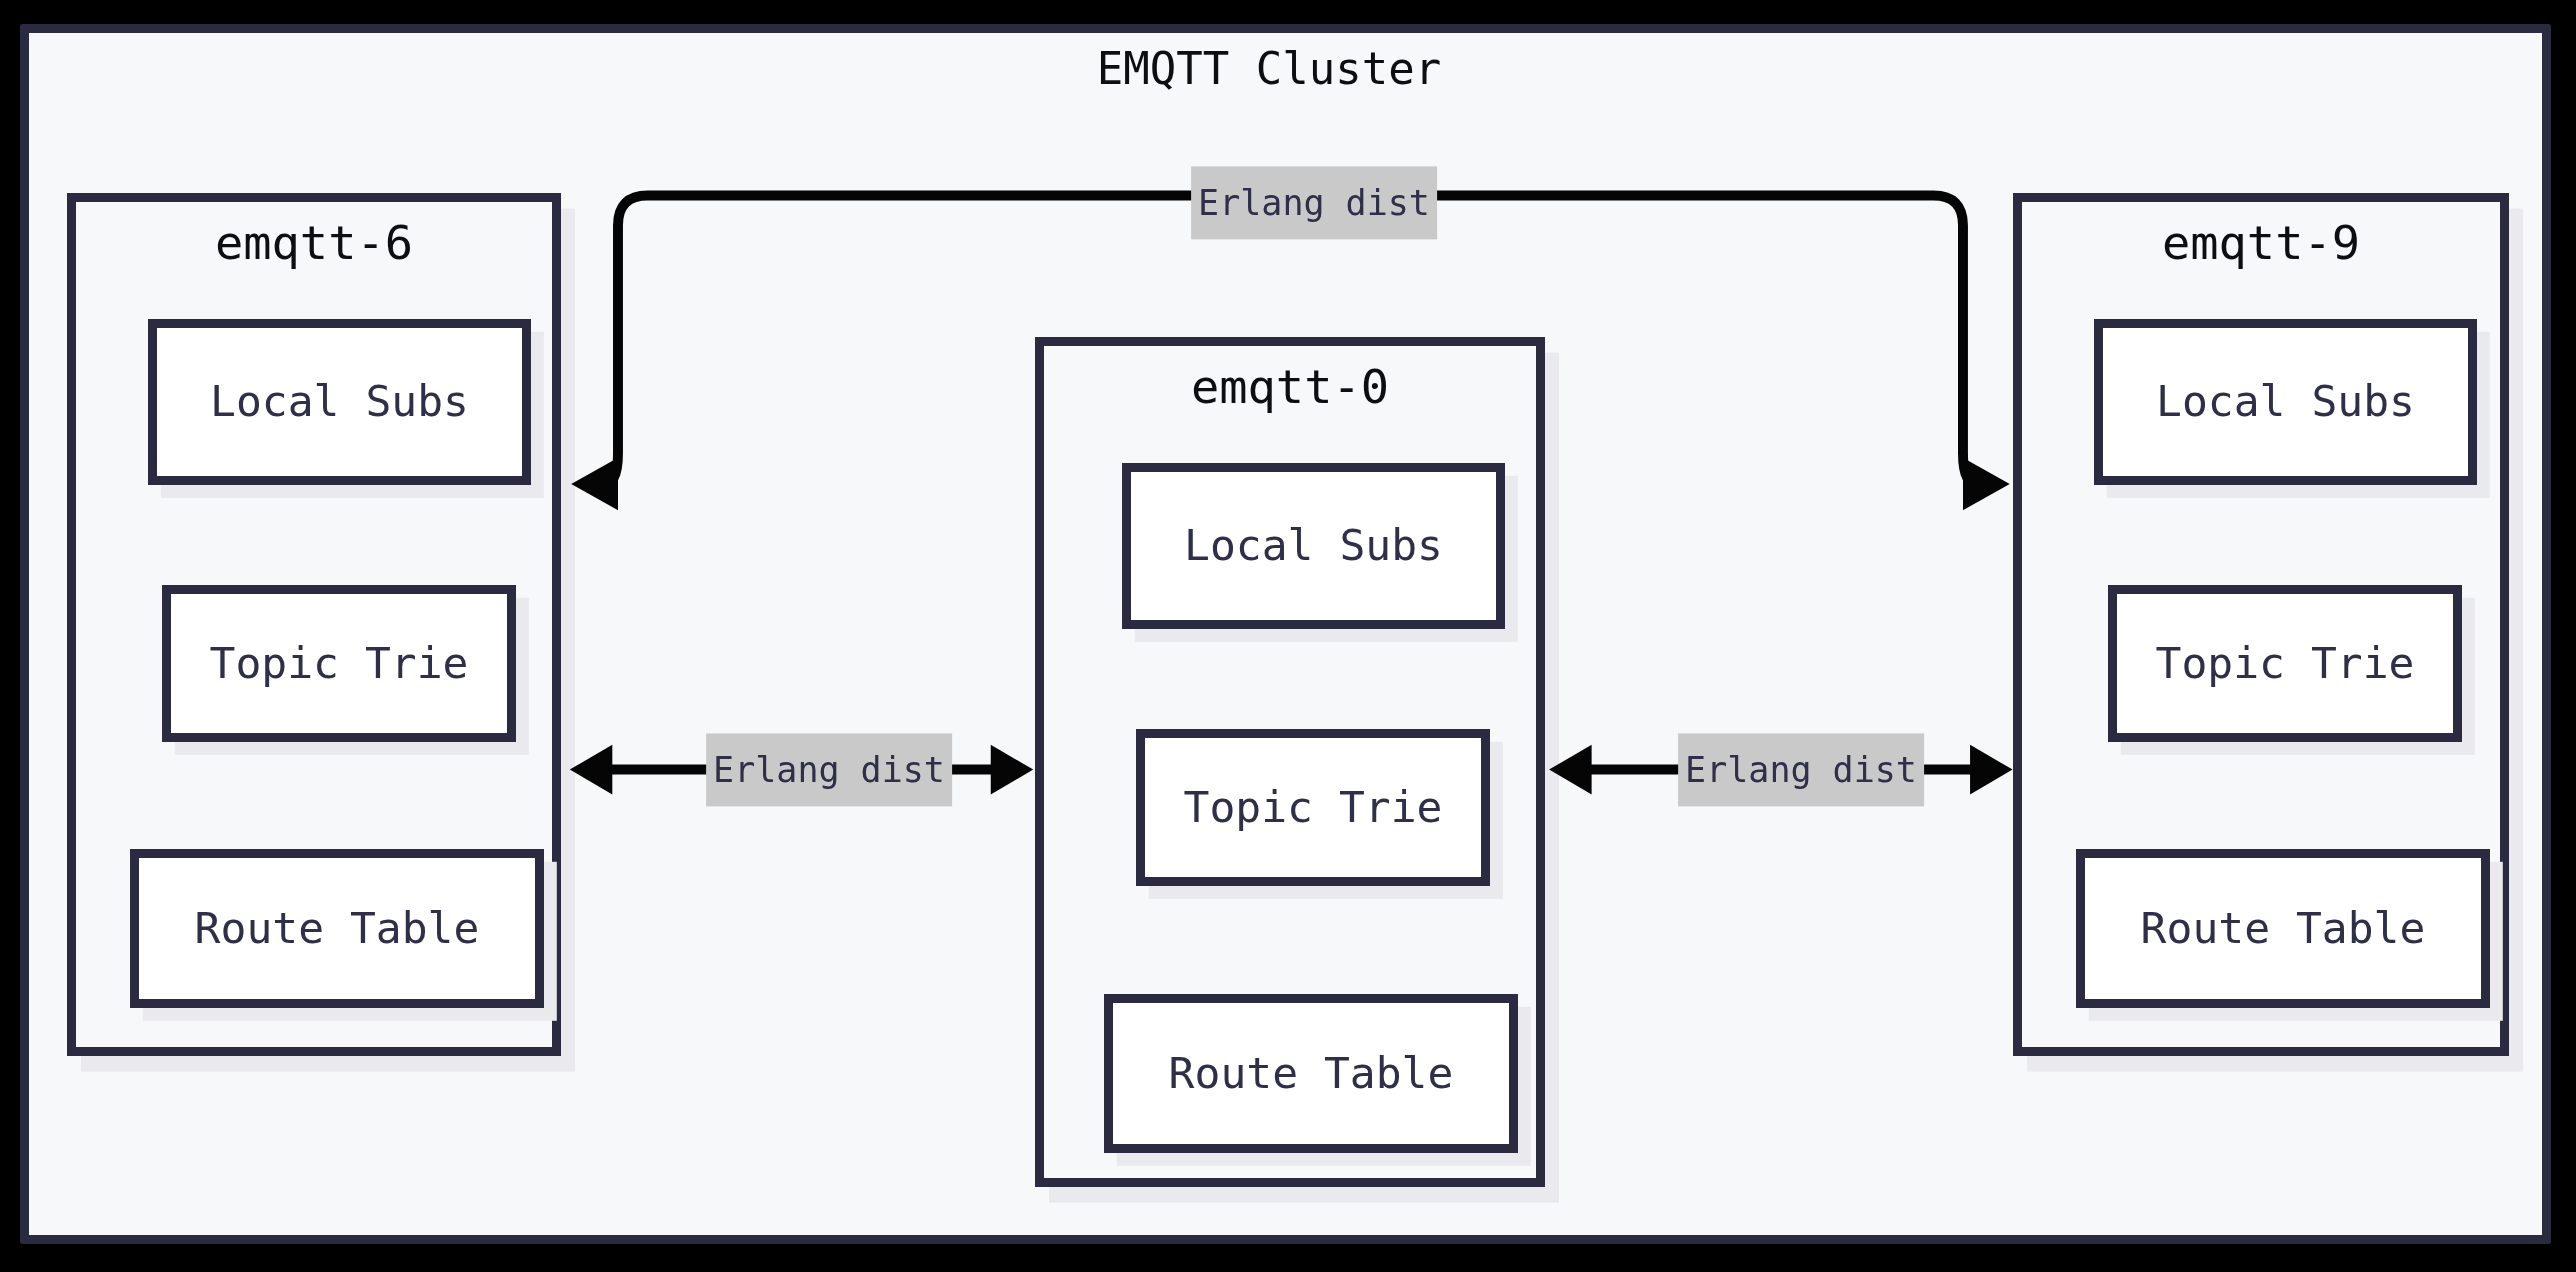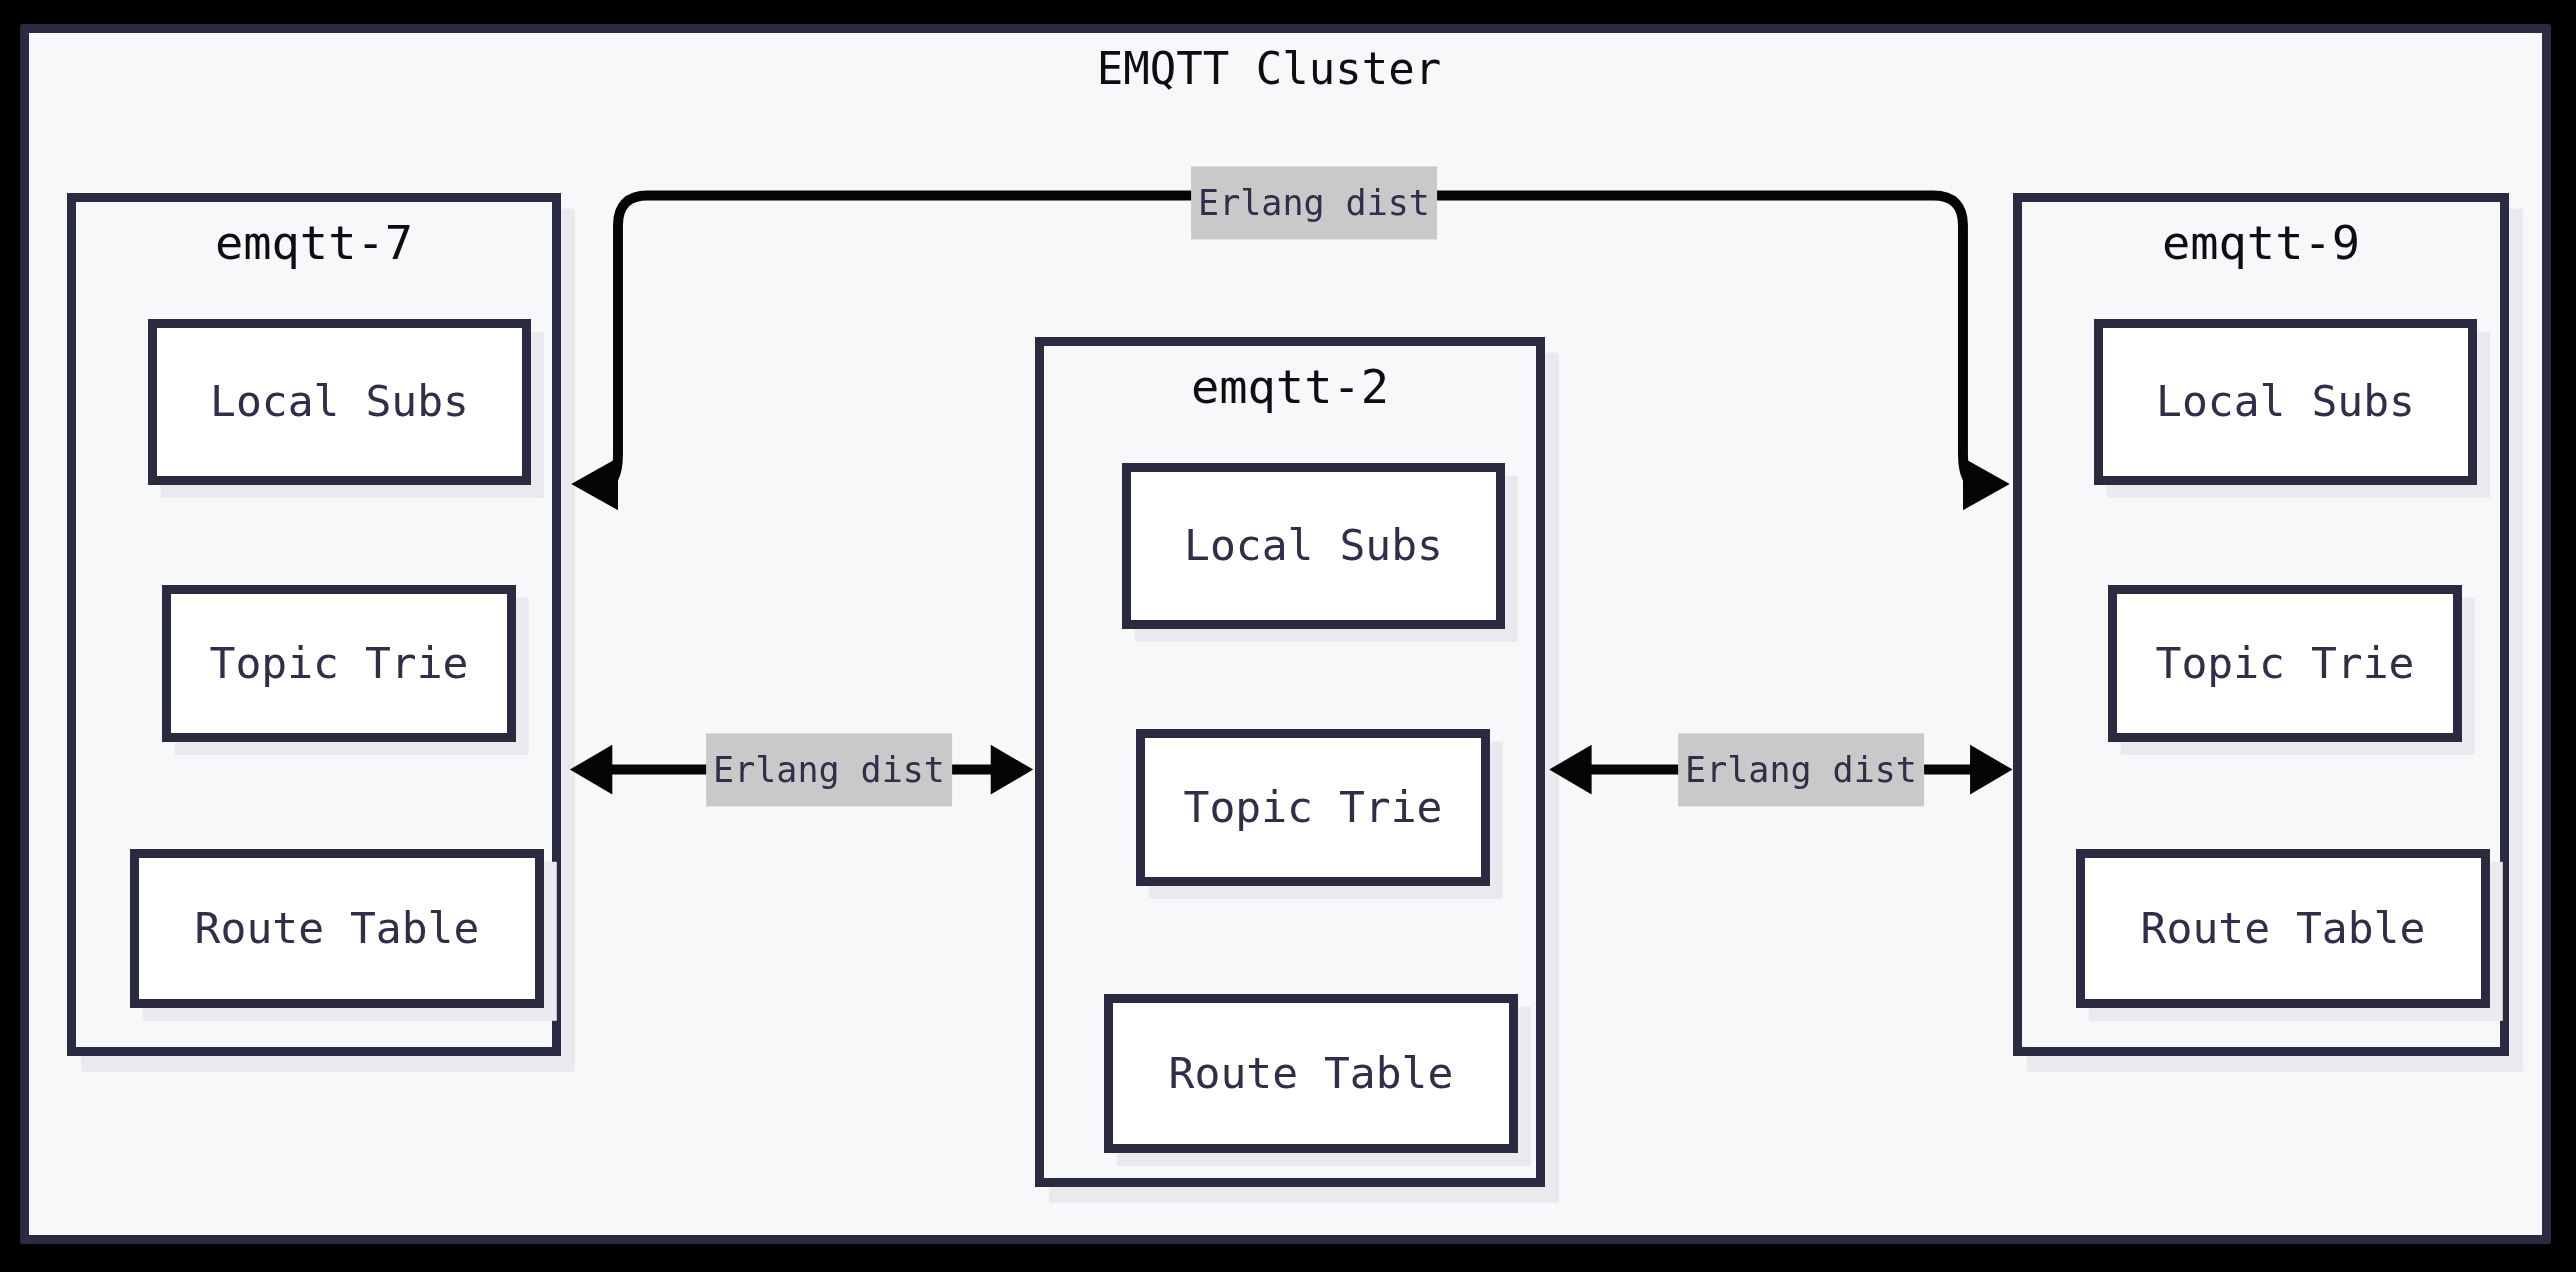--- a/index.html
+++ b/index.html
@@ -106,34 +106,34 @@
 </style>
 </head>
 <body>
 
 <div class="stage">
 
   <div class="frame"></div>
   <div class="frame-title">EMQTT Cluster</div>
 
   <section class="node" id="node-emqtt-1">
-    <div class="node-title">emqtt-7</div>
+    <div class="node-title">emqtt-6</div>
   </section>
   <div class="comp" id="comp-n1-local-subs">
     <span class="comp-label">Local Subs</span>
   </div>
   <div class="comp" id="comp-n1-topic-trie">
     <span class="comp-label">Topic Trie</span>
   </div>
   <div class="comp" id="comp-n1-route-table">
     <span class="comp-label">Route Table</span>
   </div>
 
   <section class="node" id="node-emqtt-0">
-    <div class="node-title">emqtt-2</div>
+    <div class="node-title">emqtt-0</div>
   </section>
   <div class="comp" id="comp-n0-local-subs">
     <span class="comp-label">Local Subs</span>
   </div>
   <div class="comp" id="comp-n0-topic-trie">
     <span class="comp-label">Topic Trie</span>
   </div>
   <div class="comp" id="comp-n0-route-table">
     <span class="comp-label">Route Table</span>
   </div>

